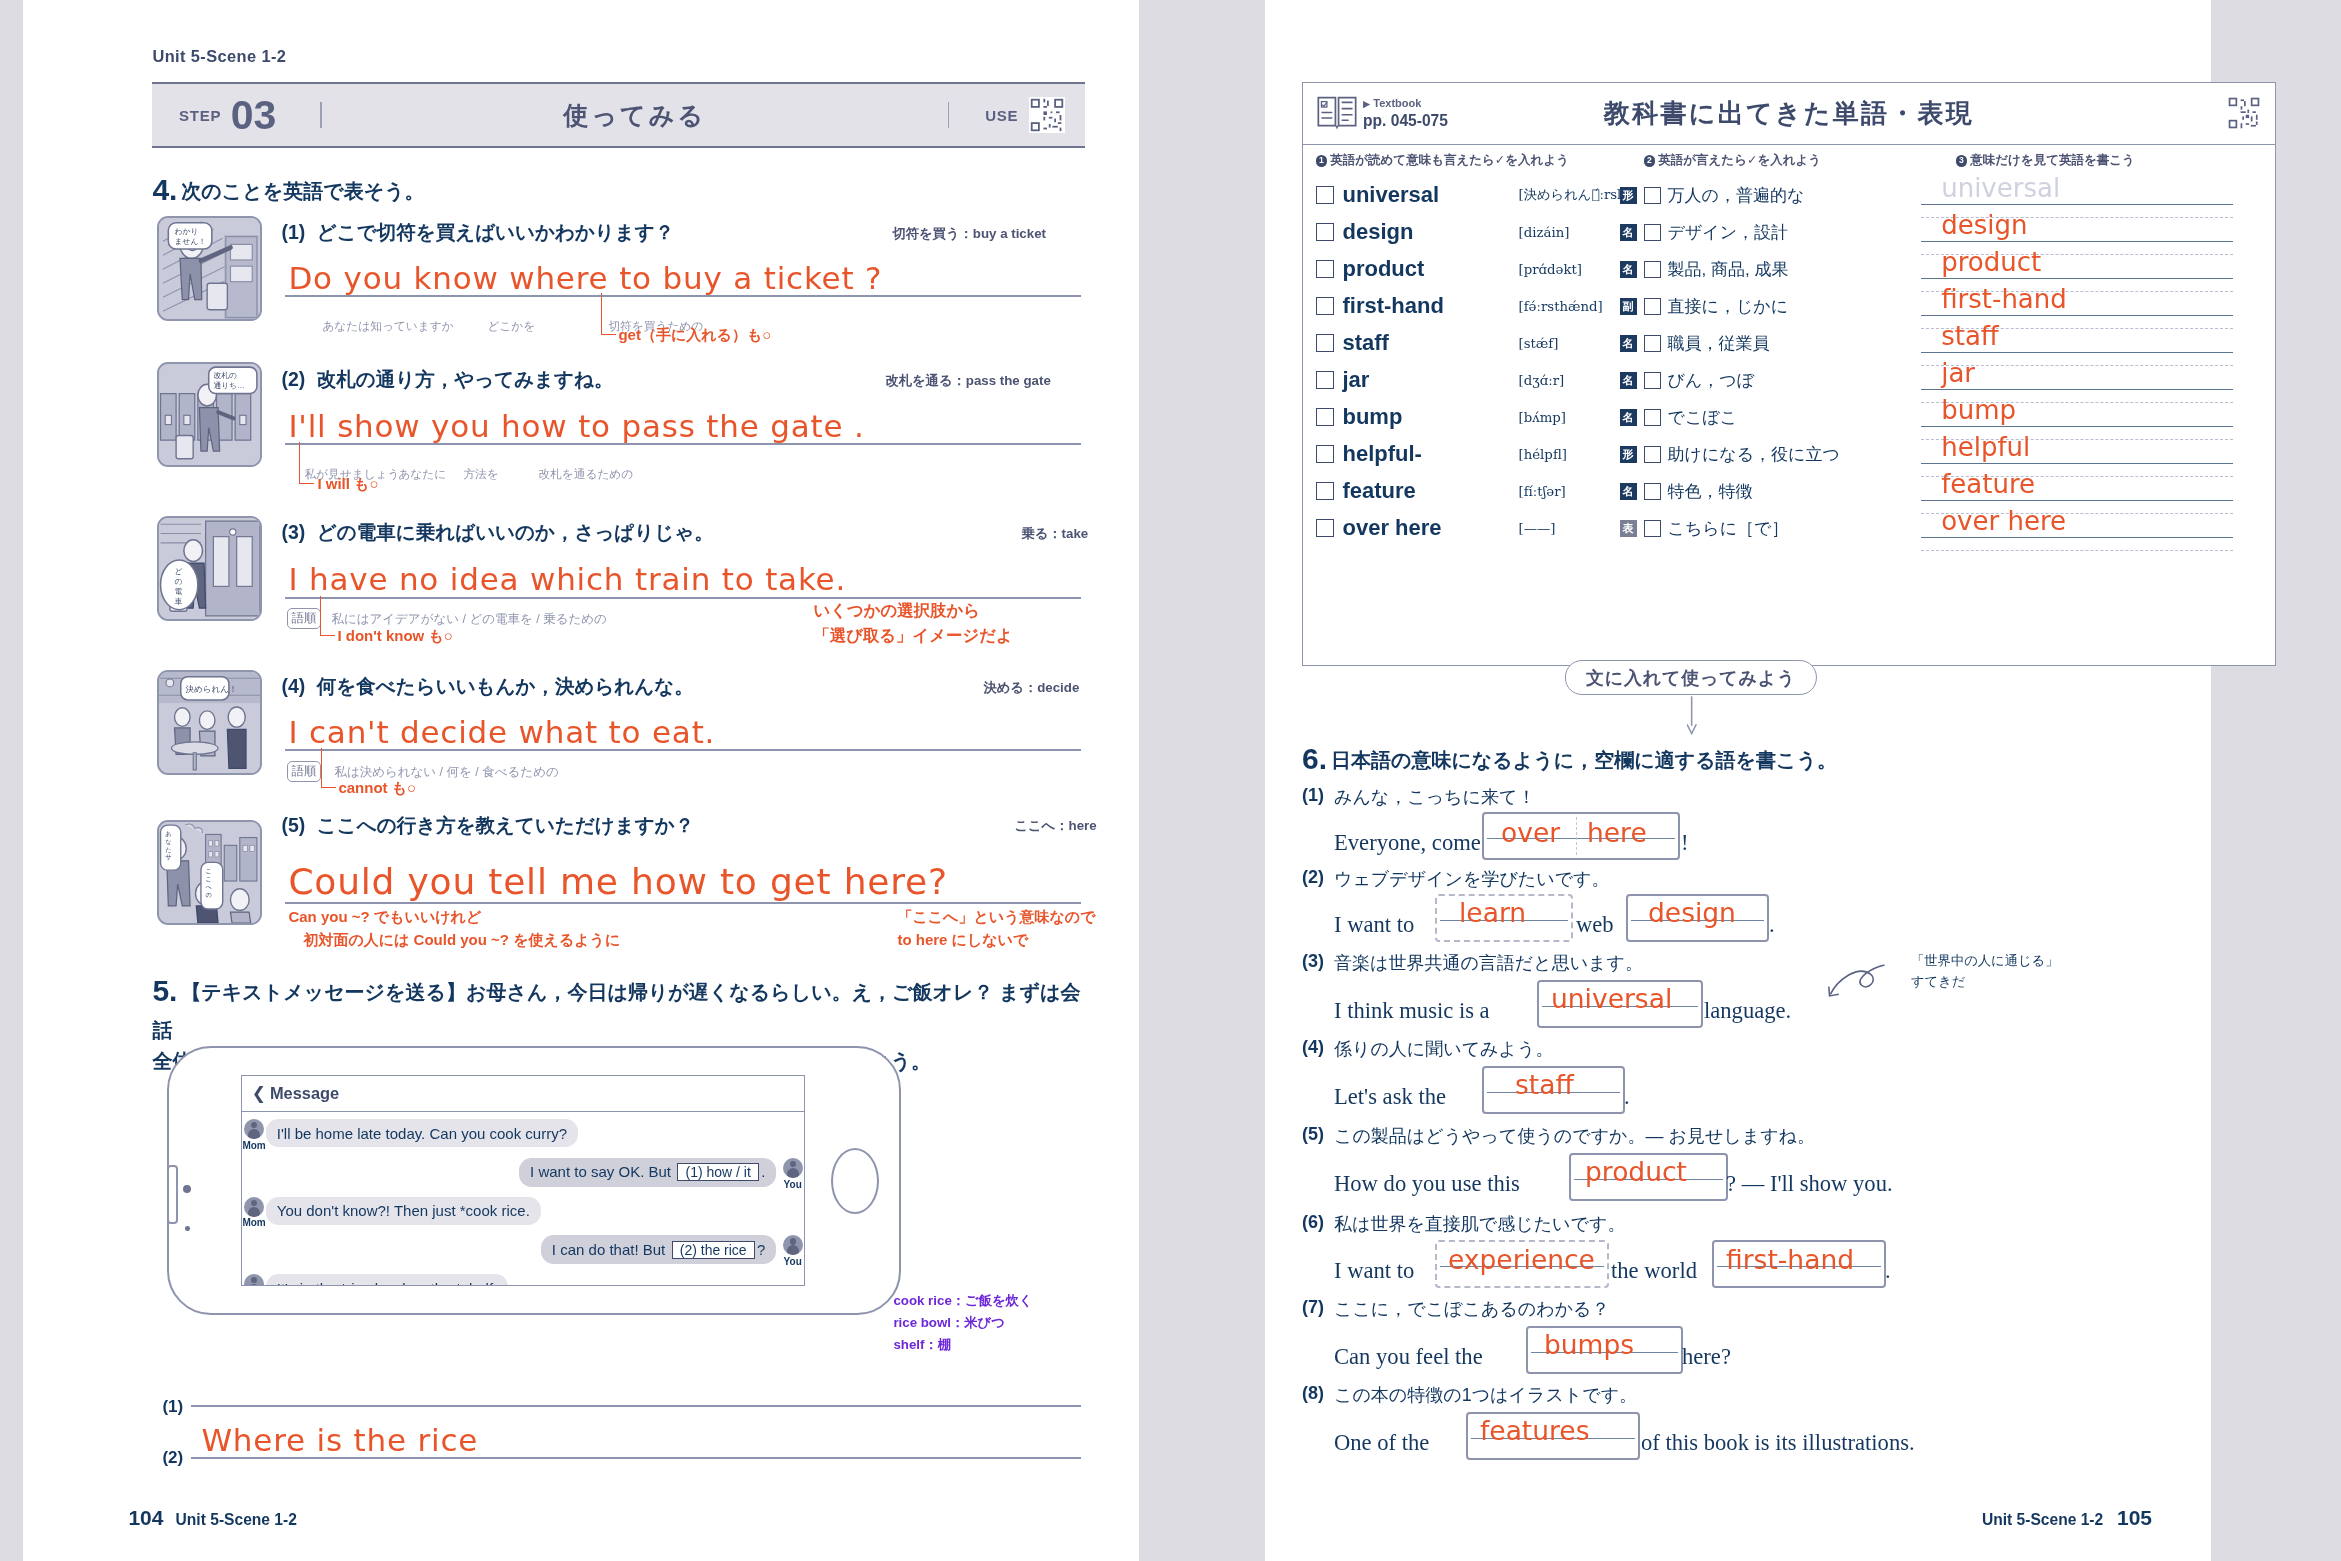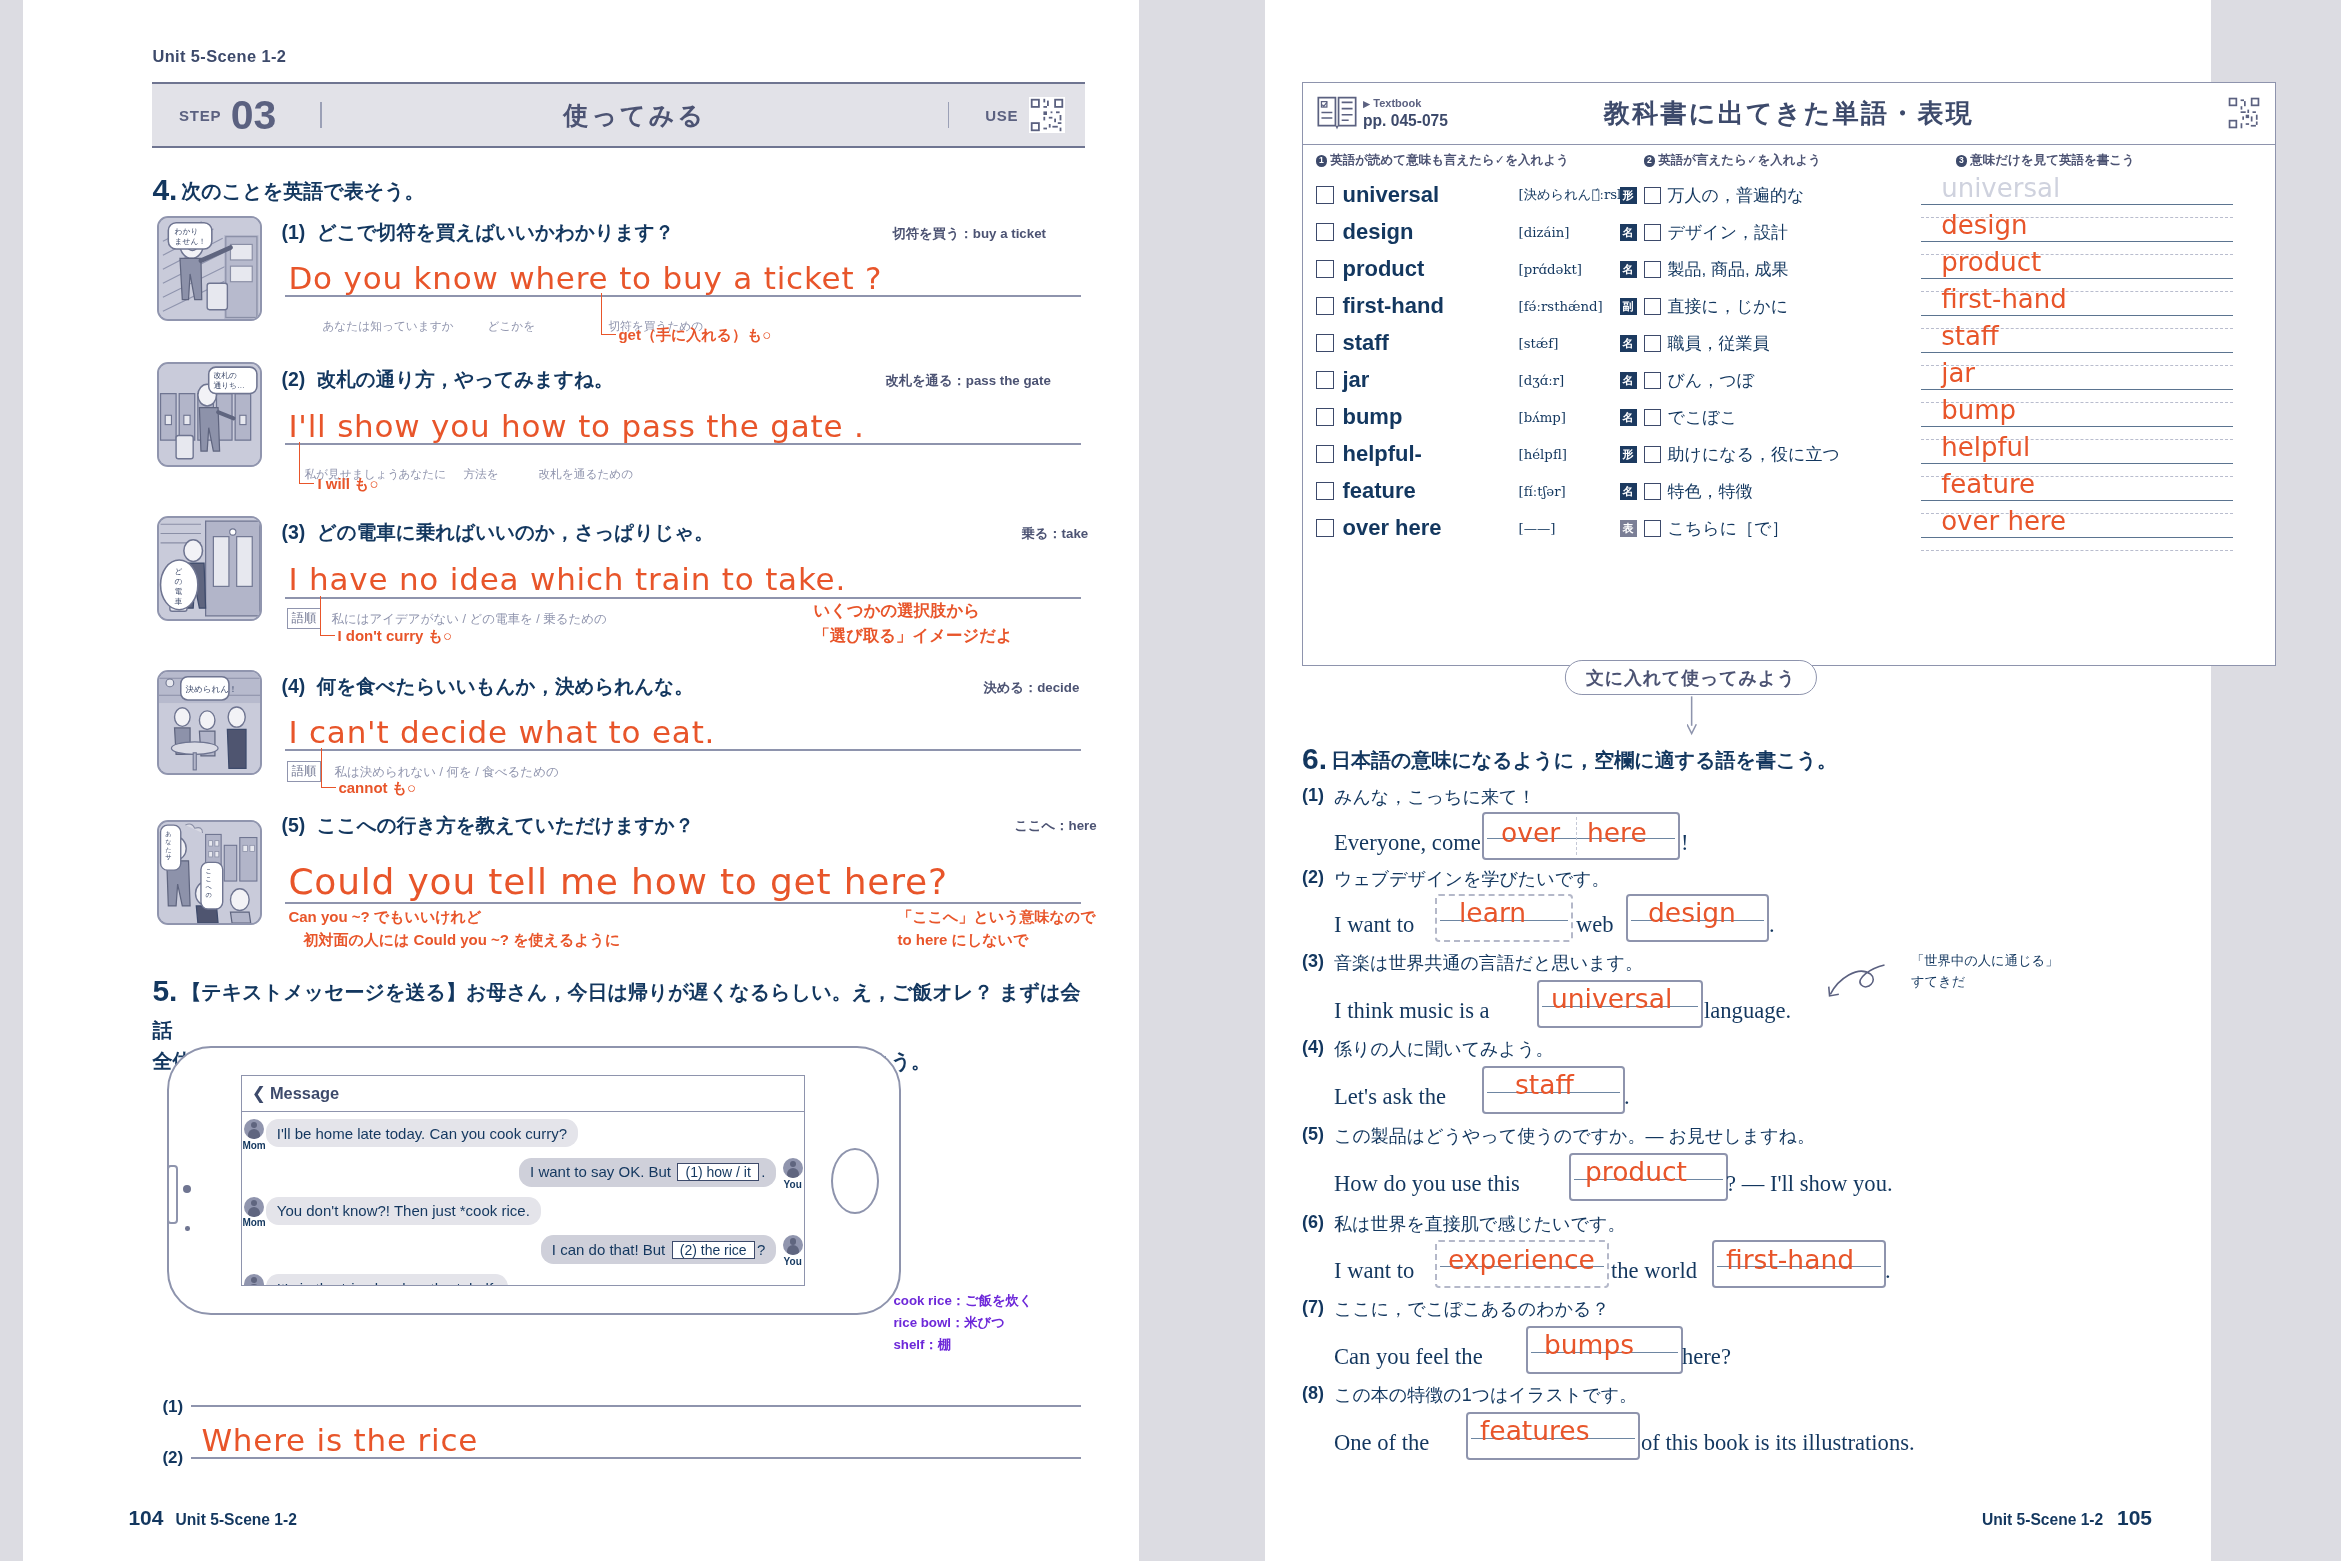--- a/index.html
+++ b/index.html
@@ -37,21 +37,21 @@
   .thumb svg{display:block;}
 
   .jp-q{position:absolute;font-size:19.5px;color:#13375f;font-weight:bold;letter-spacing:0px;white-space:nowrap;}
   .hint-r{position:absolute;font-size:13.3px;color:#4c5373;white-space:nowrap;font-weight:bold;}
   .ans-line{position:absolute;border-bottom:2px solid #8e94ad;}
   .ans-txt{position:absolute;font-size:31px;color:#e8552a;white-space:nowrap;letter-spacing:0.8px;
            font-family:"DejaVu Sans",sans-serif;font-weight:400;}
   .gloss{position:absolute;font-size:11.7px;color:#9095ae;white-space:nowrap;}
   .note-or{position:absolute;font-size:15px;color:#e8552a;font-weight:bold;white-space:nowrap;}
   .note-or-lg{position:absolute;font-size:16.4px;color:#e8552a;font-weight:bold;white-space:nowrap;}
-  .gojun{position:absolute;font-size:12.5px;color:#6f7591;border:1.2px solid #9095ae;border-radius:0;padding:0.8px 3.1px;white-space:nowrap;}
+  .gojun{position:absolute;font-size:12.5px;color:#6f7591;border:1.2px solid #9095ae;border-radius:5px;padding:0.8px 3.1px;white-space:nowrap;}
   .elbow{position:absolute;border-left:1.6px solid #e8552a;border-bottom:1.6px solid #e8552a;}
 
   
   .phone{position:absolute;left:144px;top:1046px;width:730px;height:265px;border:2.3px solid #8e94ad;border-radius:44px;background:#fff;}
   .screen{position:absolute;left:72px;top:27px;width:562px;height:209px;border:1.6px solid #8e94ad;background:#fff;overflow:hidden;}
   .msg-bar{height:35px;border-bottom:1.6px solid #8e94ad;display:flex;align-items:center;}
   .msg-back{font-size:17px;color:#3d4a6b;margin-left:9.4px;font-weight:bold;}
   .msg-title{font-size:16.4px;color:#3d4a6b;font-weight:bold;margin-left:3.9px;}
   .row{display:flex;align-items:flex-start;margin:7px 0 0 0;}
   .row.right{justify-content:flex-end;}
@@ -260,21 +260,21 @@
       <div class="jp-q" style="left:258px;top:519px;">
         <span>(3)</span>
         <span style="margin-left:6.2px">どの電車に乗ればいいのか，さっぱりじゃ。</span>
       </div>
       <div class="hint-r" style="left:998px;top:525px;">乗る：take</div>
       <div class="ans-line" style="left:262px;top:597px;width:796px;"></div>
       <div class="ans-txt" style="left:265px;top:561px;">I have no idea which train to take.</div>
       <div class="gojun" style="left:264px;top:608px;">語順</div>
       <div class="gloss" style="left:308px;top:611px;font-size:12.5px;">私にはアイデアがない / どの電車を / 乗るための</div>
       <div class="elbow" style="left:297px;top:596px;width:14px;height:39px;"></div>
-      <div class="note-or" style="left:314px;top:627px;">I don't curry も○</div>
+      <div class="note-or" style="left:314px;top:627px;">I don't know も○</div>
       <div class="note-or-lg" style="left:790px;top:600px;">いくつかの選択肢から</div>
       <div class="note-or-lg" style="left:790px;top:625px;">「選び取る」イメージだよ</div>
     </div>
 
     <div class="item">
       <div class="thumb" style="left:134px;top:670px;">
         <svg width="101" height="101" viewBox="0 0 130 130">
           <rect width="130" height="130" fill="#c9cbda"></rect>
           <rect x="0" y="0" width="130" height="40" fill="#b7bacd"></rect>
           <g stroke="#8a8fa6" stroke-width="1.4" fill="none">

